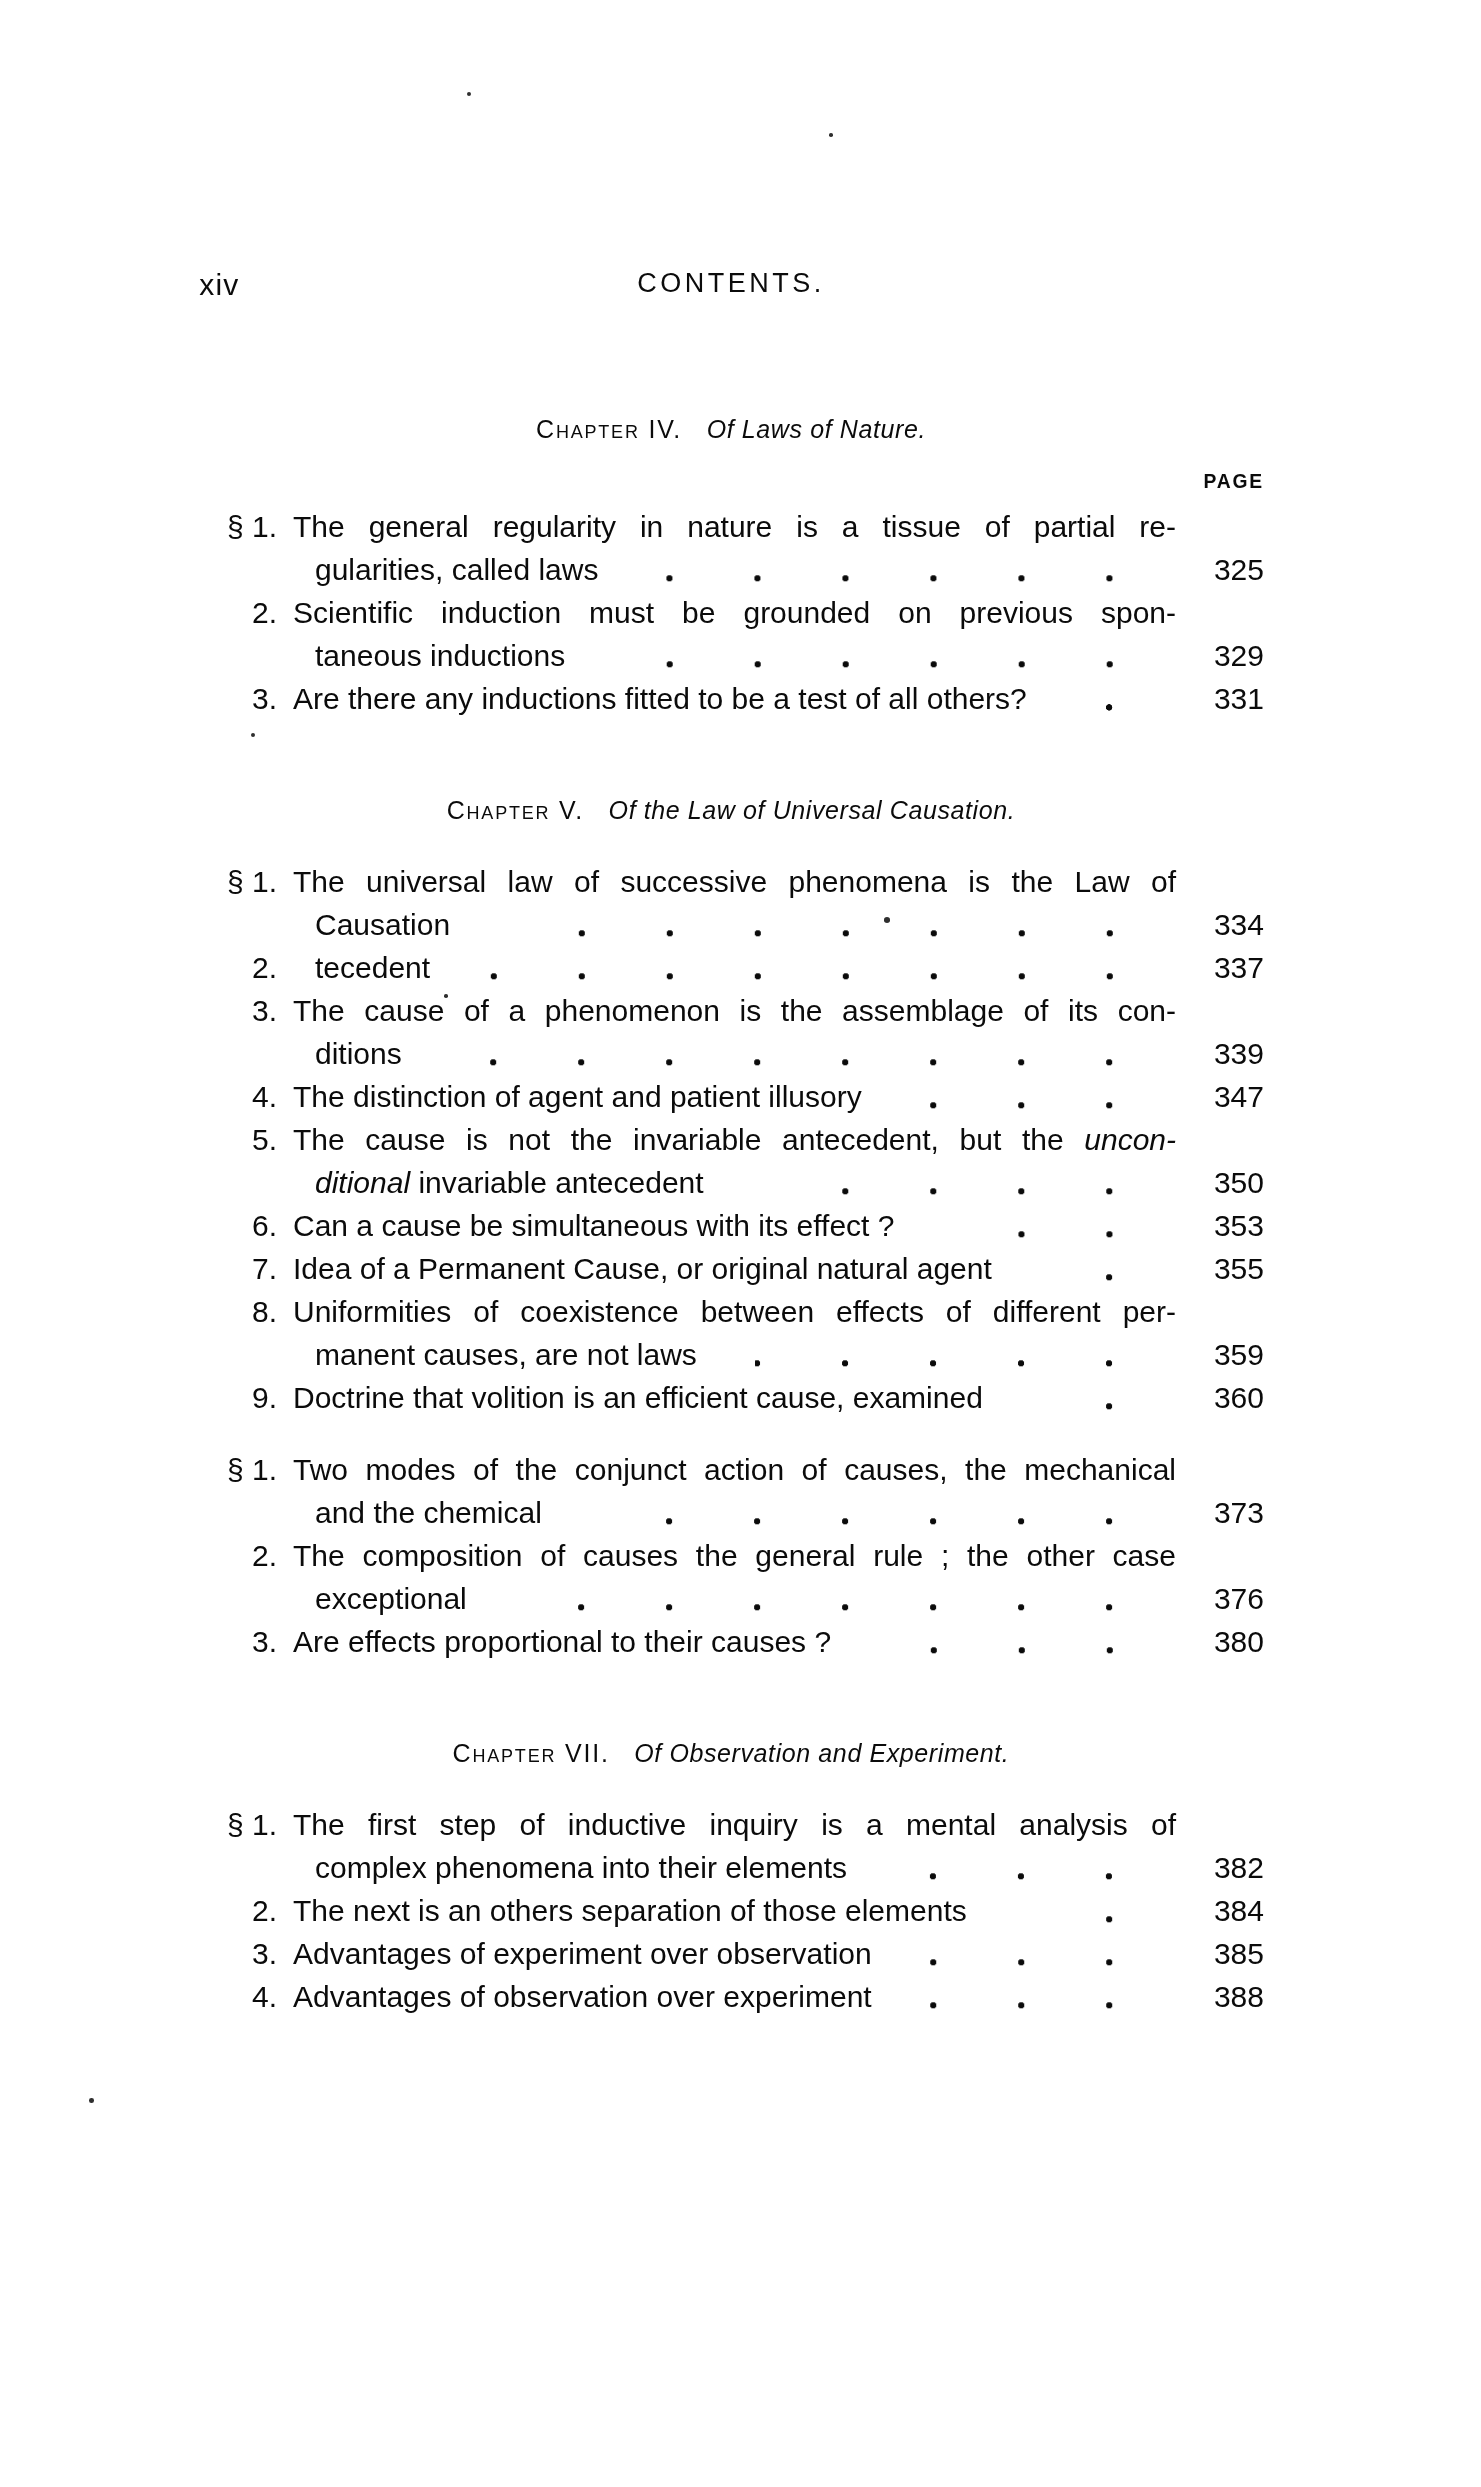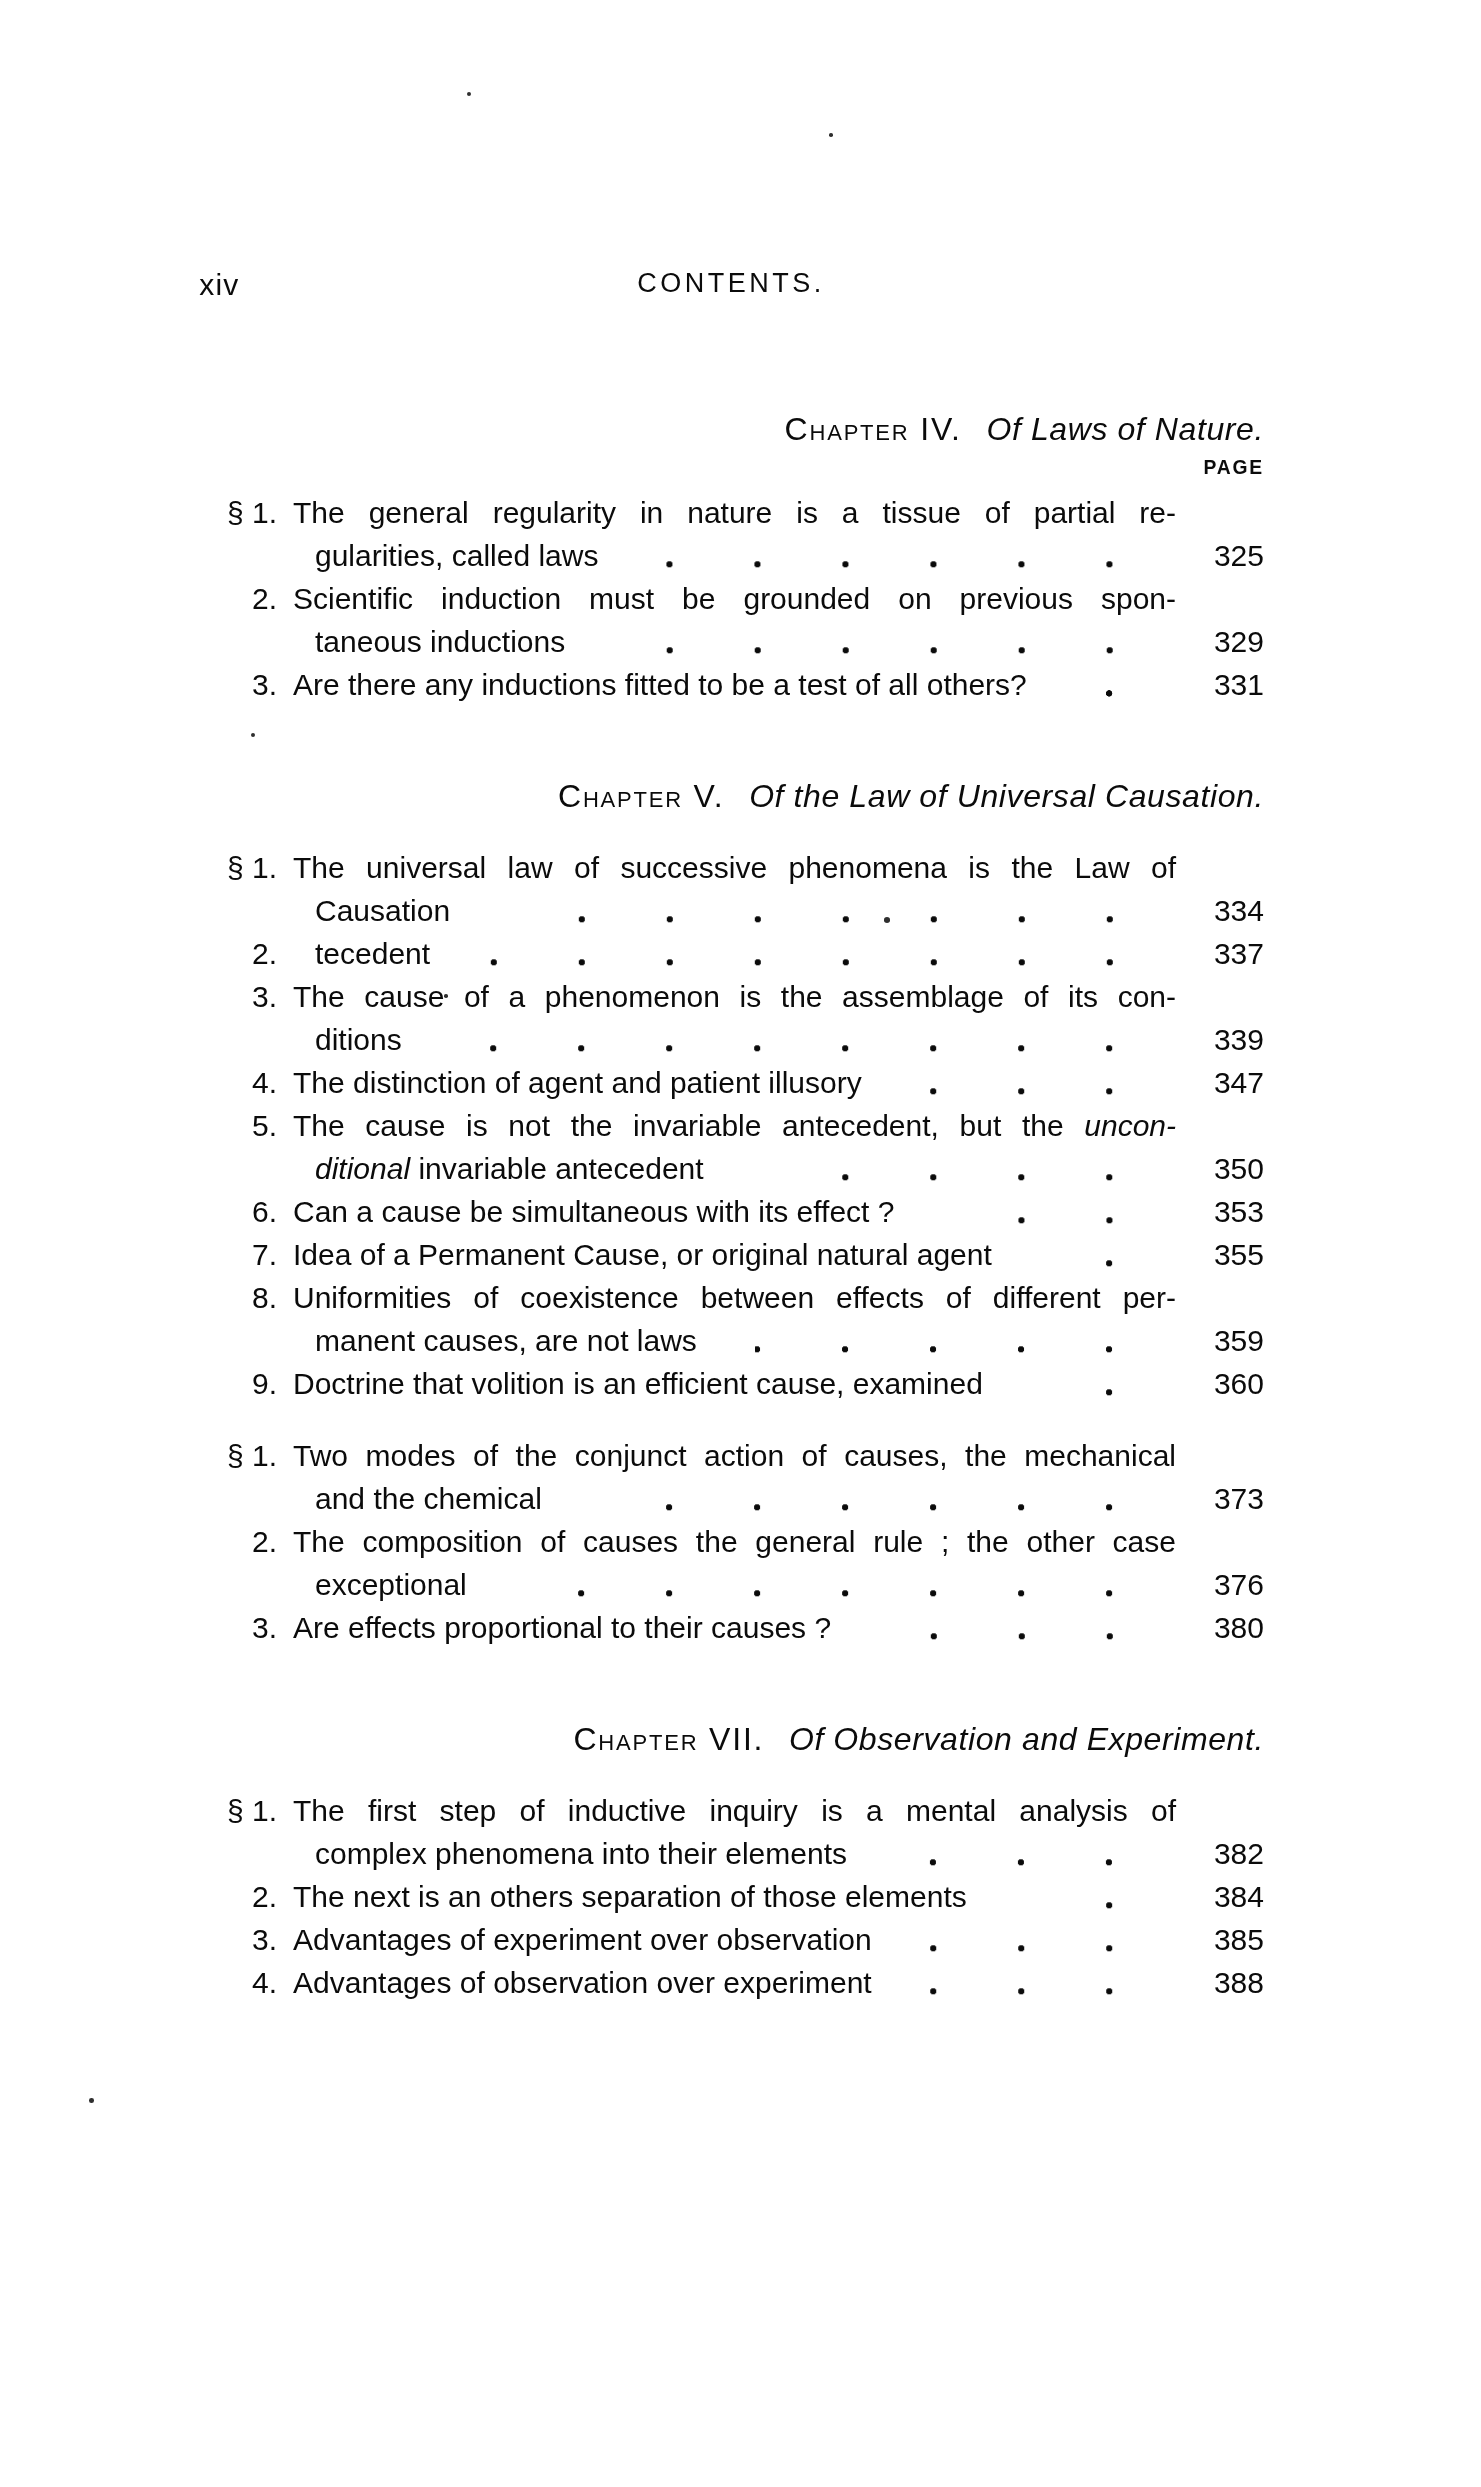--- a/index.html
+++ b/index.html
@@ -9,26 +9,26 @@
     background:var(--paper); color:var(--ink);
     font-family:Liberation Sans, sans-serif;
     overflow:hidden;
   }
   .content { margin-left:198px; width:1066px; }
 
   .header-row { margin-top:266px; position:relative; height:35px; text-align:center; }
   .folio { position:absolute; left:1.2px; bottom:-1.2px; font-size:30px; letter-spacing:1.2px; }
   .running-head { font-size:27px; letter-spacing:3.5px; line-height:35px; }
 
-  .chapter-head { margin-top:70px; text-align:right; font-size:32px; line-height:41px; white-space:nowrap; }
+  .chapter-head { margin-top:70px; text-align:center; font-size:25px; line-height:41px; white-space:nowrap; }
   .chapter-head.first { margin-top:108px; }
   .ch-label { font-variant:small-caps; letter-spacing:1.8px; }
   .ch-title { font-style:italic; margin-left:24.6px; letter-spacing:0.6px; }
 
-  .page-label { margin-top:6px; text-align:right; font-size:19.3px; font-weight:700; letter-spacing:1.8px; line-height:23.4px; }
+  .page-label { margin-top:20px; text-align:right; font-size:19.3px; font-weight:700; letter-spacing:1.8px; line-height:23.4px; }
 
   .items { margin-top:29px; }
   .items.after-page-label { margin-top:11.7px; }
 
   .item { display:flex; }
   .num { flex:0 0 79px; text-align:right; font-size:30px; line-height:43px; white-space:pre; }
   .body { flex:1 1 auto; padding-left:16px; min-width:0; }
   .line { font-size:30px; line-height:43px; }
   .line.flexy { display:flex; align-items:baseline;gap:38px; }
   .line .txt { white-space:pre; }

